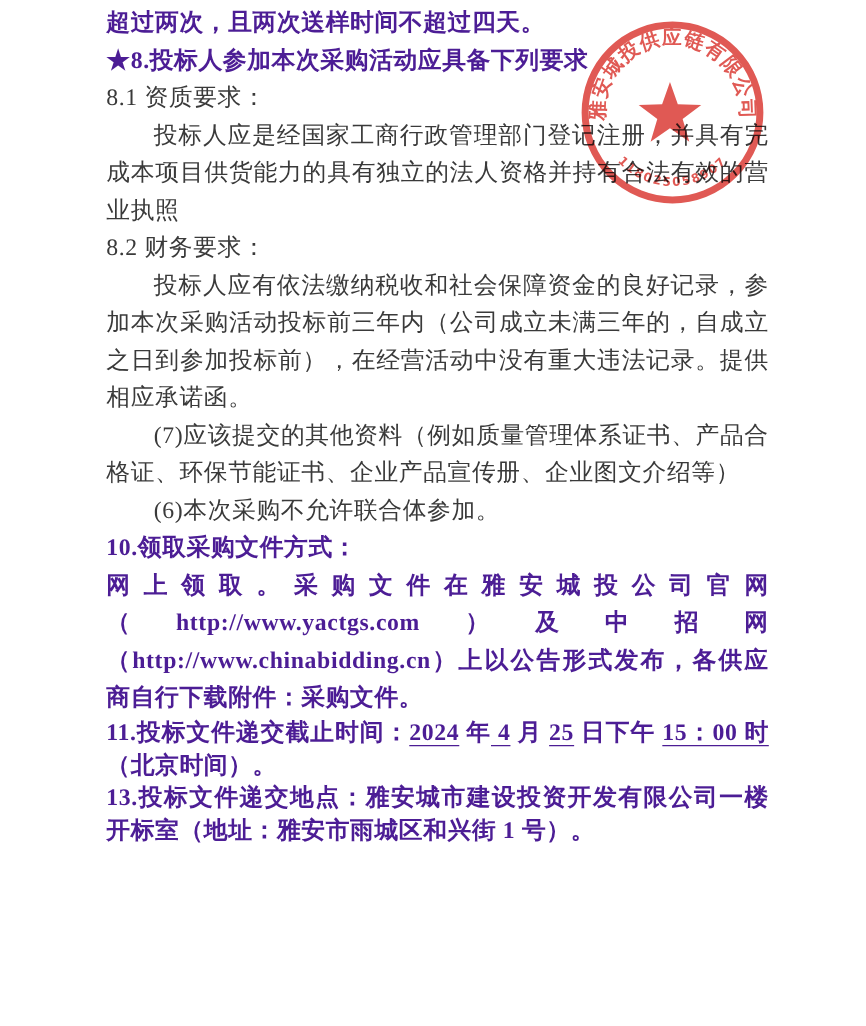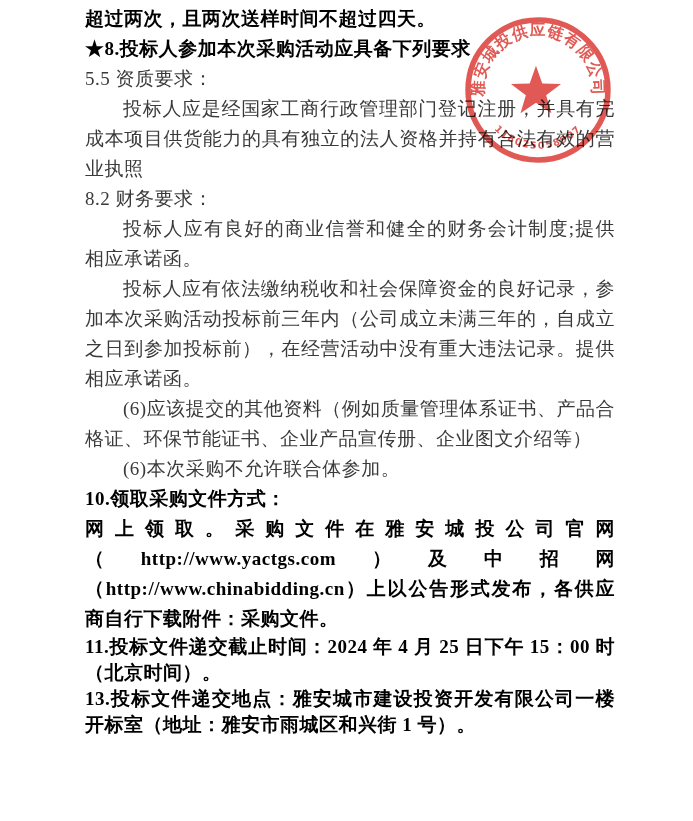--- a/index.html
+++ b/index.html
@@ -21,24 +21,25 @@
     letter-spacing: 0.5px;
     text-align: justify;
   }
   p.para {
     margin: 0;
     line-height: 30px;
   }
   p.para.tight { line-height: 26px; }
   p.para.bold {
     font-weight: bold;
-    color: #000000;
+    color: #4c1d95;
   }
   p.para.indent { text-indent: 2em; }
   span.u {
+    text-decoration: underline;
     text-underline-offset: 4px;
     text-decoration-thickness: 1.2px;
   }
   #seal {
     position: absolute;
     left: 462px;
     top: 14px;
     width: 152px;
     height: 152px;
     mix-blend-mode: multiply;
@@ -47,26 +48,25 @@
   }
 </style>
 </head>
 <body>
 
 <div id="page">
 
   <div id="doc-body">
       <p class="para bold"><span>超过两次，且两次送样时间不超过四天。</span></p>
       <p class="para bold"><span>★8.投标人参加本次采购活动应具备下列要求</span></p>
-      <p class="para"><span>5.5 资质要求：</span></p>
+      <p class="para"><span>8.1 资质要求：</span></p>
       <p class="para indent"><span>投标人应是经国家工商行政管理部门登记注册，并具有完成本项目供货能力的具有独立的法人资格并持有合法有效的营业执照</span></p>
       <p class="para"><span>8.2 财务要求：</span></p>
-      <p class="para indent"><span>投标人应有良好的商业信誉和健全的财务会计制度;提供相应承诺函。</span></p>
       <p class="para indent"><span>投标人应有依法缴纳税收和社会保障资金的良好记录，参加本次采购活动投标前三年内（公司成立未满三年的，自成立之日到参加投标前），在经营活动中没有重大违法记录。提供相应承诺函。</span></p>
-      <p class="para indent"><span>(6)应该提交的其他资料（例如质量管理体系证书、产品合格证、环保节能证书、企业产品宣传册、企业图文介绍等）</span></p>
+      <p class="para indent"><span>(7)应该提交的其他资料（例如质量管理体系证书、产品合格证、环保节能证书、企业产品宣传册、企业图文介绍等）</span></p>
       <p class="para indent"><span>(6)本次采购不允许联合体参加。</span></p>
       <p class="para bold"><span>10.领取采购文件方式：</span></p>
       <p class="para bold"><span>网上领取。采购文件在雅安城投公司官网（http://www.yactgs.com）及中招网（http://www.chinabidding.cn）上以公告形式发布，各供应商自行下载附件：采购文件。</span></p>
       <p class="para bold tight"><span>11.投标文件递交截止时间：</span><span class="u">2024</span><span> 年</span><span class="u"> 4</span><span> 月 </span><span class="u">25</span><span> 日下午 </span><span class="u">15：00 时</span><span>（北京时间）。</span></p>
       <p class="para bold tight"><span>13.投标文件递交地点：雅安城市建设投资开发有限公司一楼开标室（地址：雅安市雨城区和兴街 1 号）。</span></p>
     </div>
 
   <svg id="seal" viewBox="0 0 150 150" xmlns="http://www.w3.org/2000/svg">
     <defs>
       <path id="arcTop" d="M 22.8,89 A 54,54 0 1 1 127.2,89" fill="none"></path>

